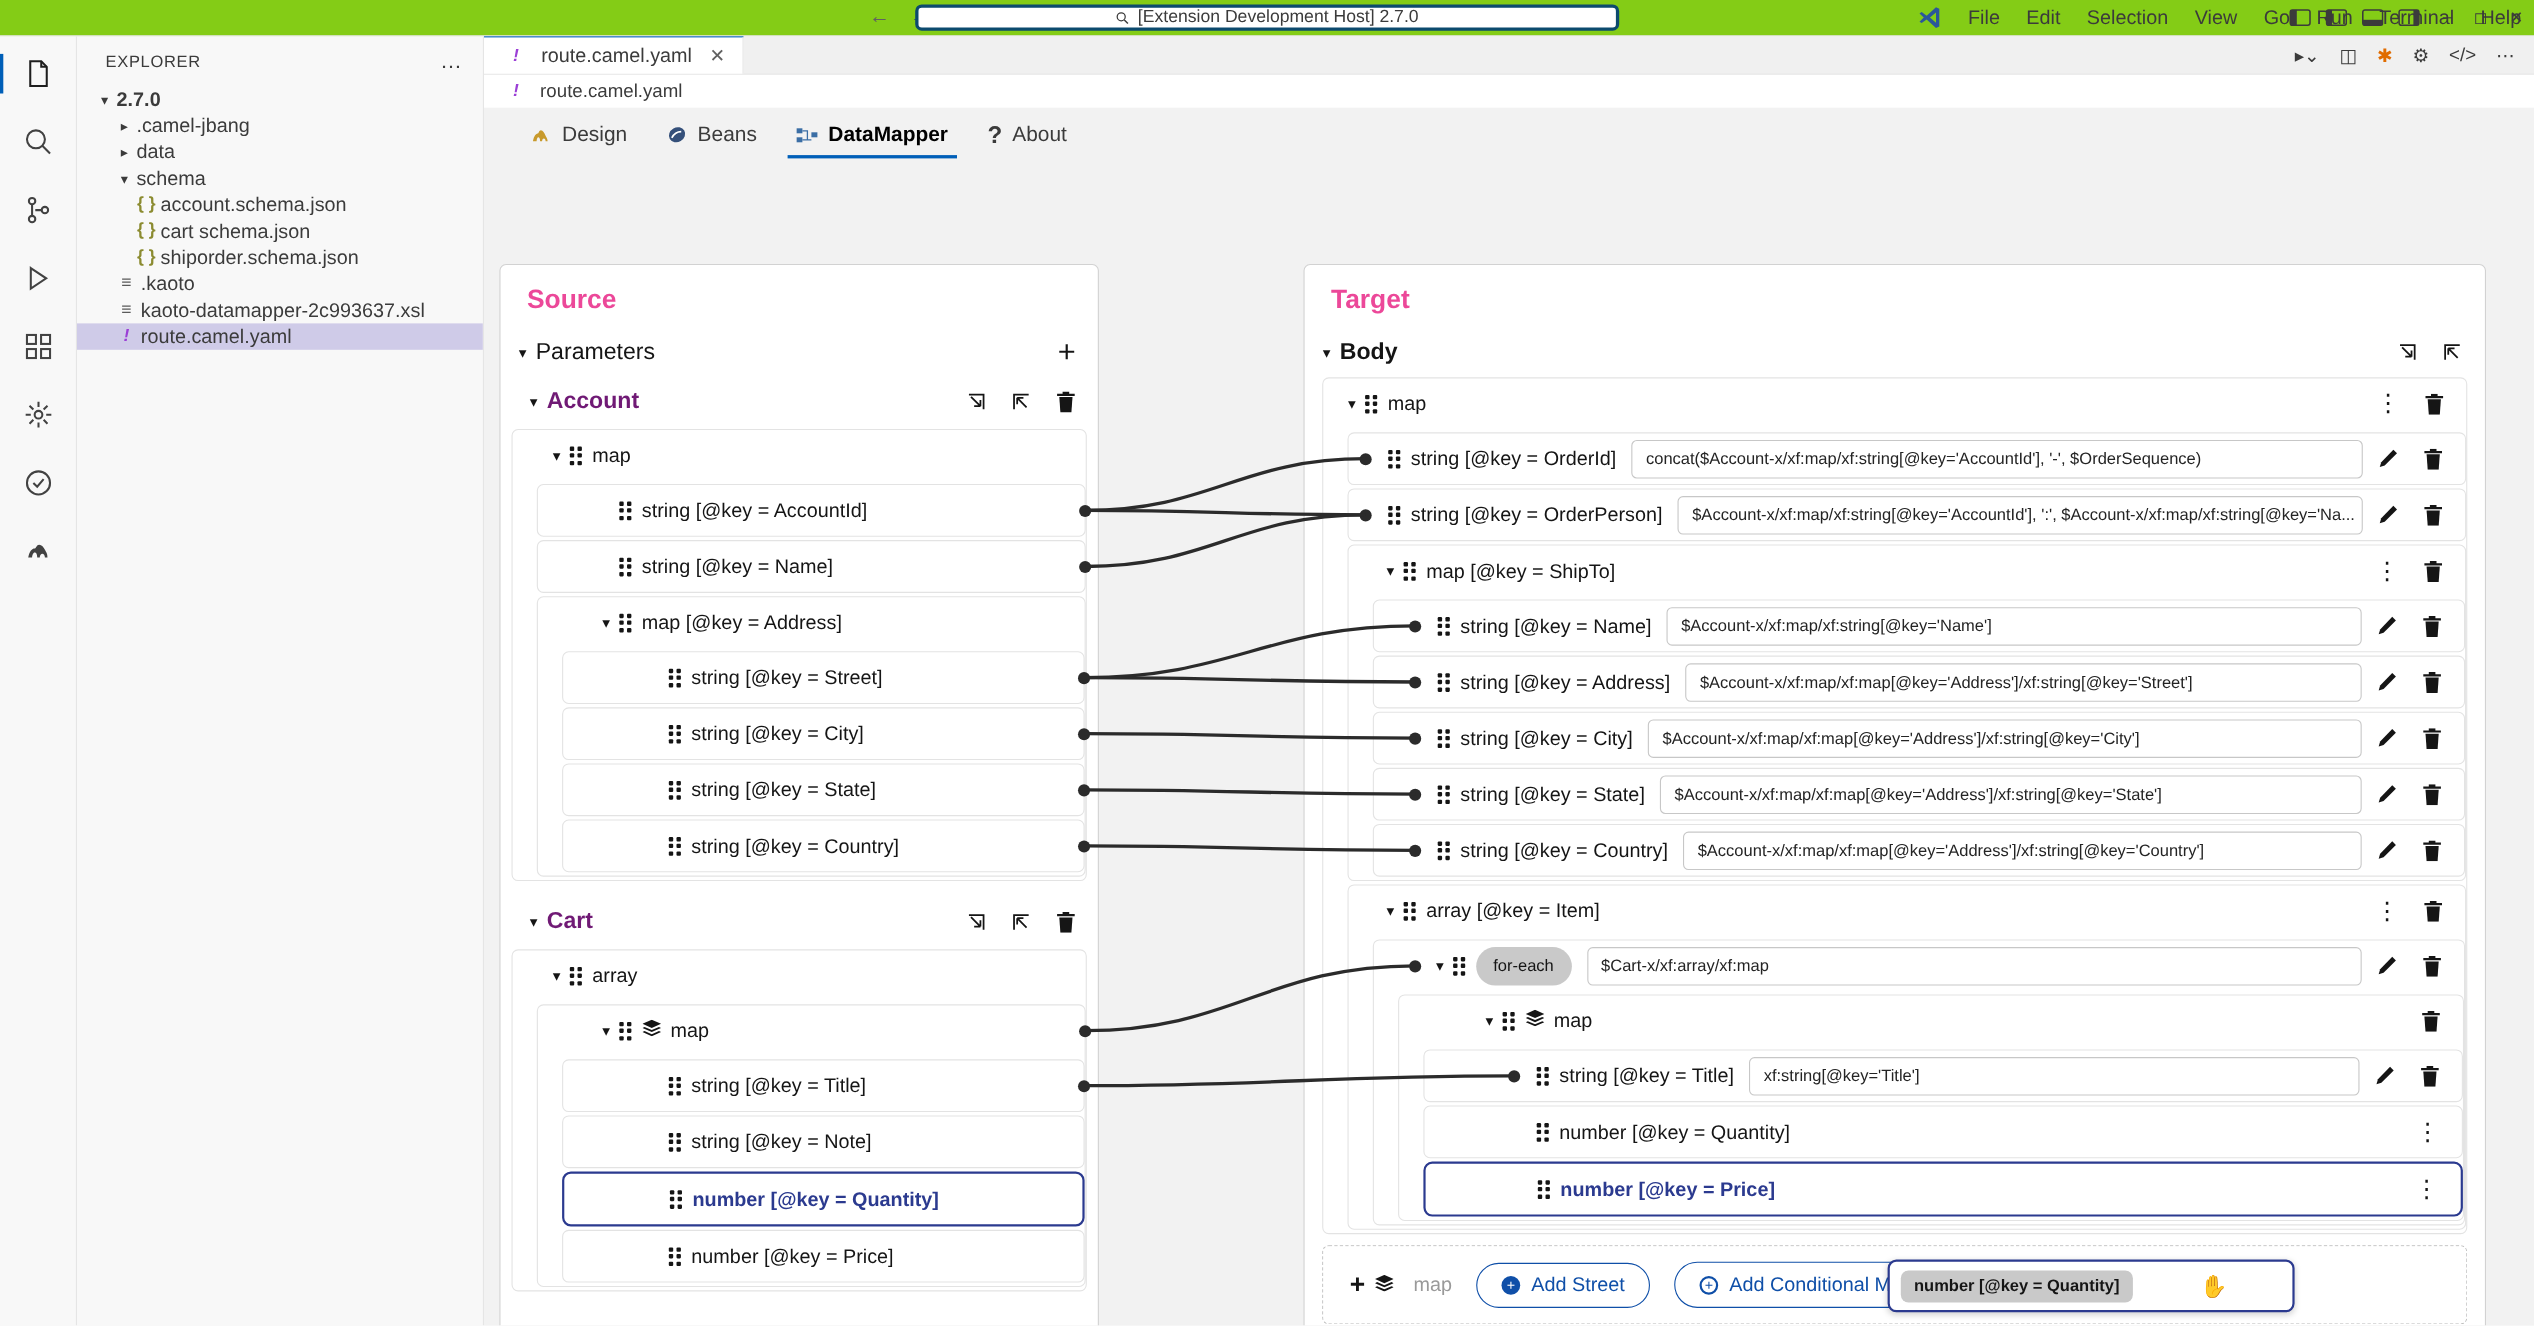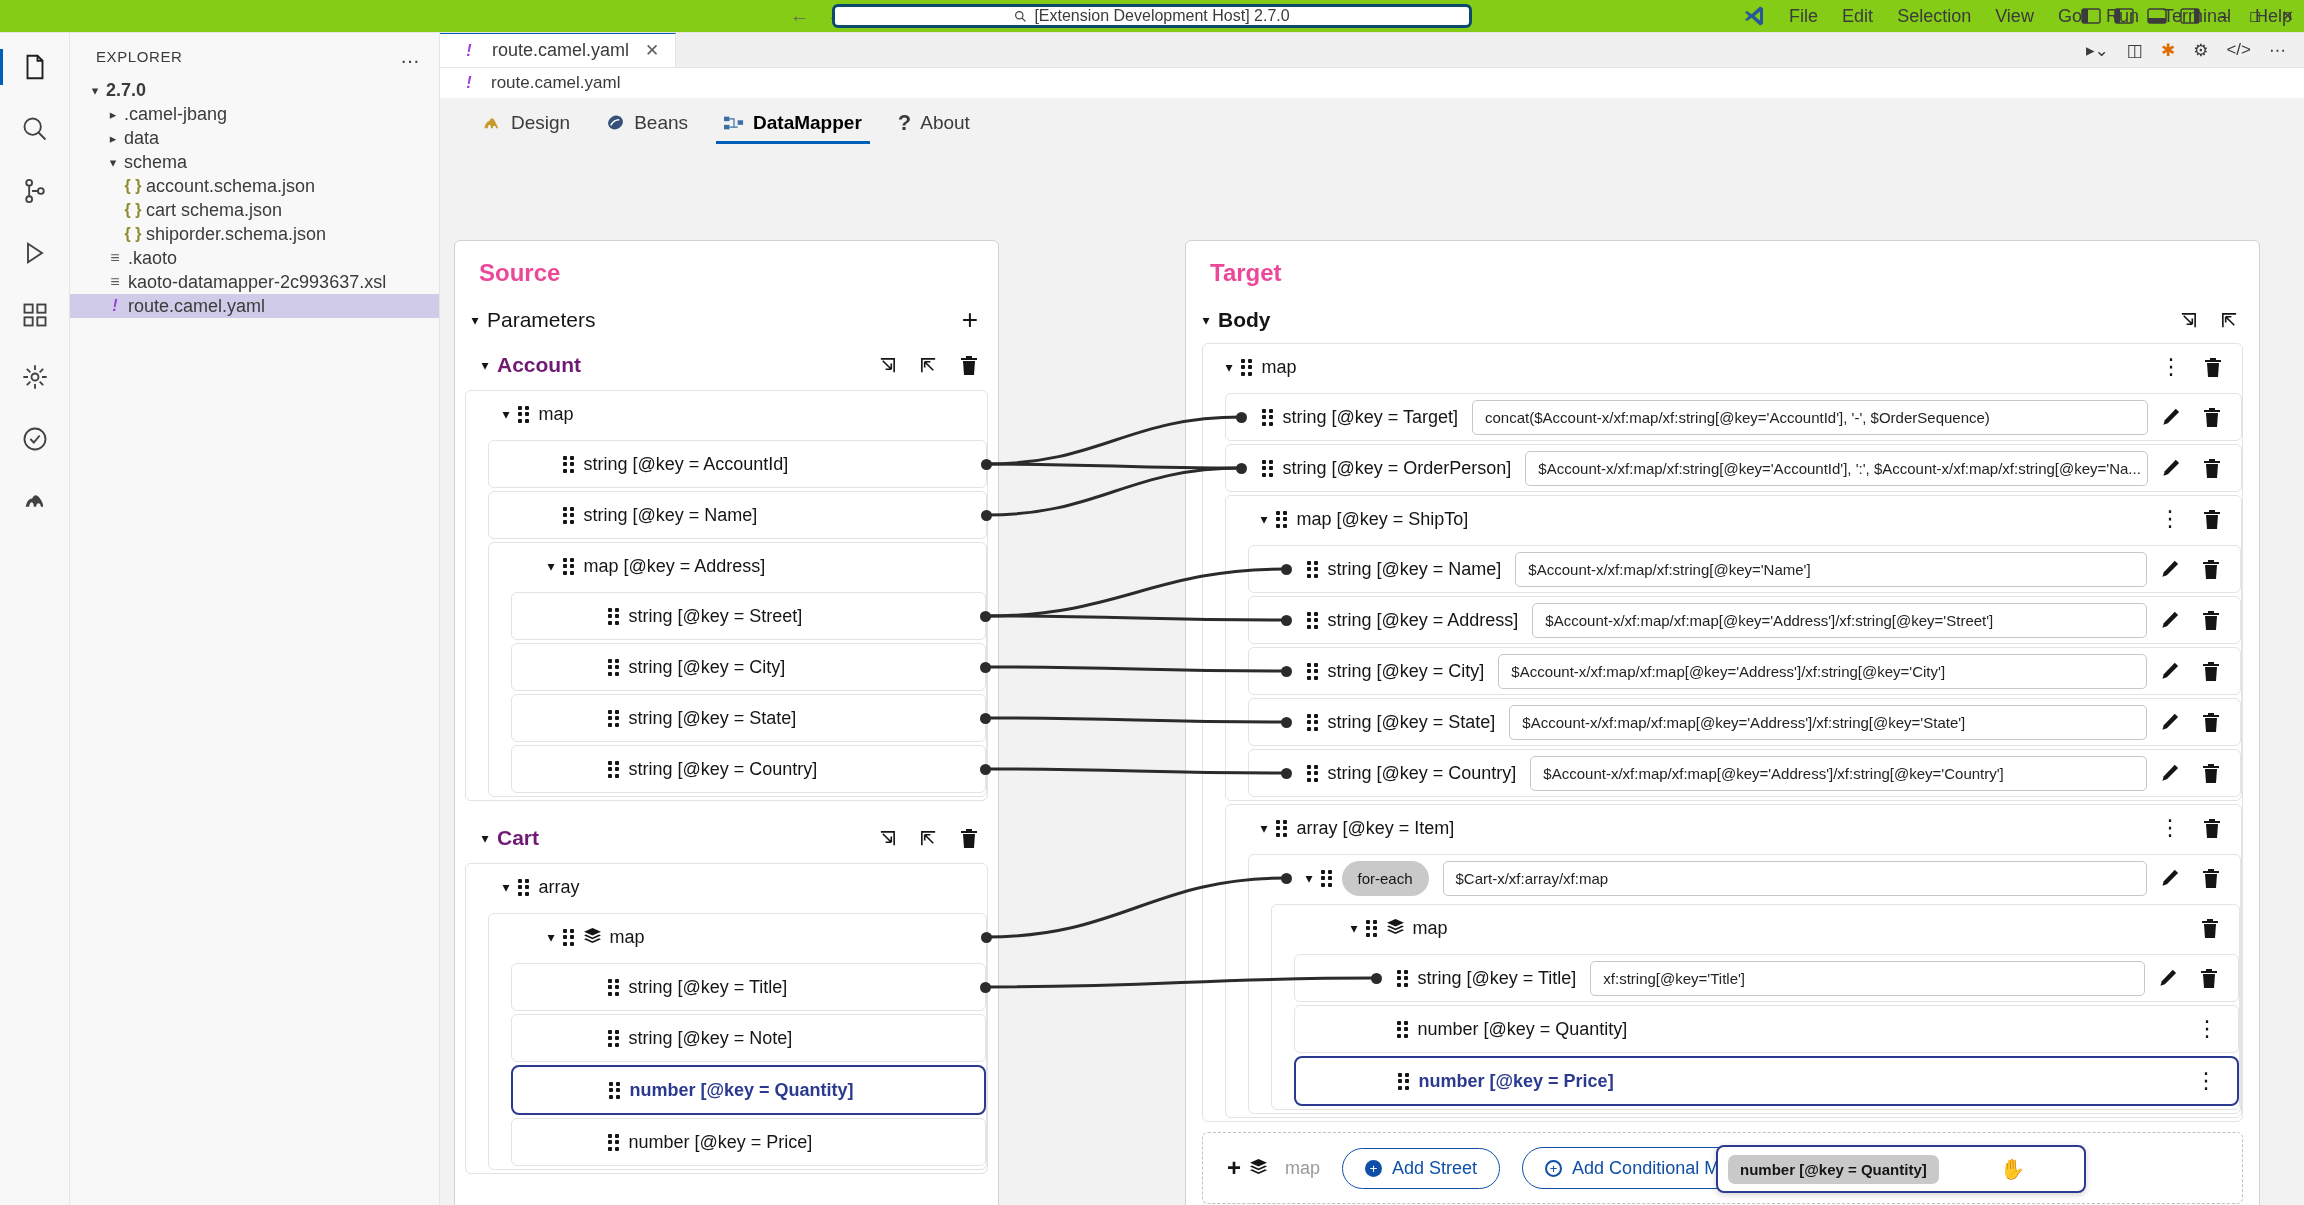--- a/index.html
+++ b/index.html
@@ -698,21 +698,21 @@
                       <span class="tgt-dot" style="left:10px"></span>
                       <span style="width:10px;display:inline-block"></span>
                       <span class="grip">
                         <i></i>
                         <i></i>
                         <i></i>
                         <i></i>
                         <i></i>
                         <i></i>
                       </span>
-                      <span class="lbl">string [@key = Target]</span>
+                      <span class="lbl">string [@key = OrderId]</span>
                       <span class="field-input">concat($Account-x/xf:map/xf:string[@key='AccountId'], '-', $OrderSequence)</span>
                       <span class="acts">
                         <svg width="19" height="19" viewBox="0 0 20 20" fill="#151515">
                           <path d="M14.5 0.8 18 4.3 6.2 16.1 1.5 17.5 2.9 12.8z"></path>
                         </svg>
                         <svg width="18" height="19" viewBox="0 0 18 19" fill="#151515">
                           <path d="M6 0h6v2h5v2H1V2h5V0z"></path>
                           <path d="M3 5h12l-1 14H4L3 5z"></path>
                         </svg>
                       </span>

